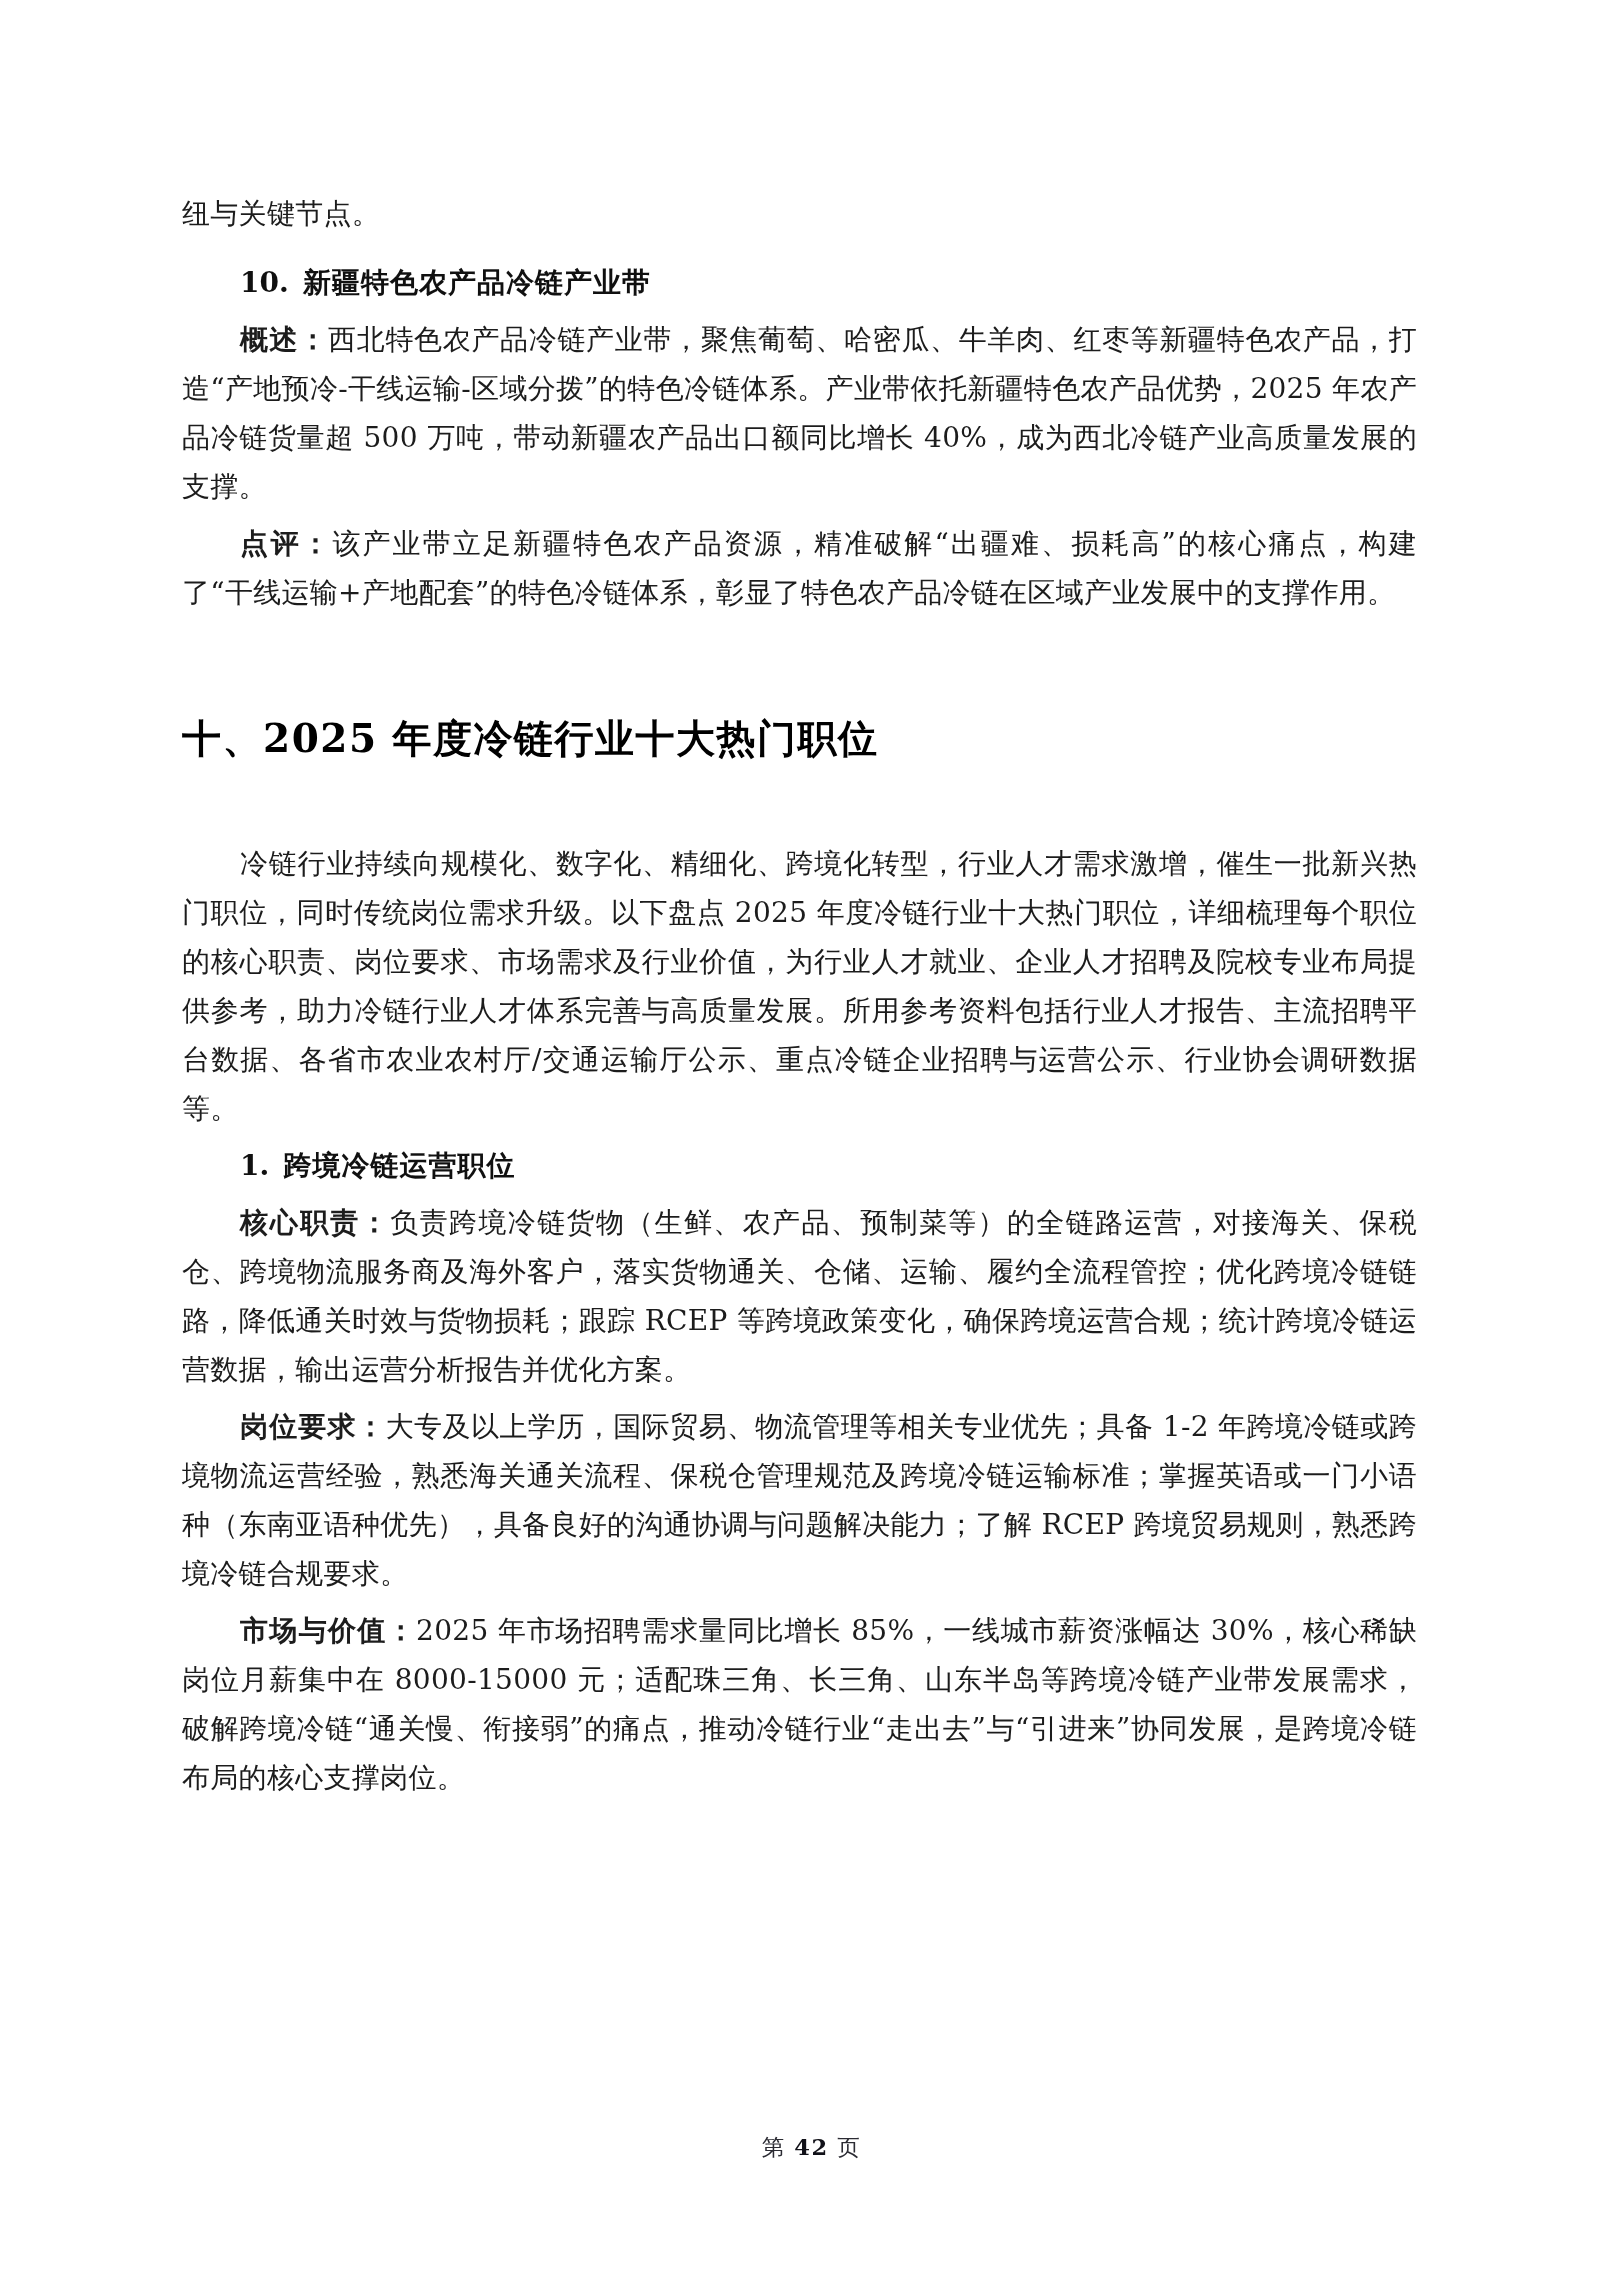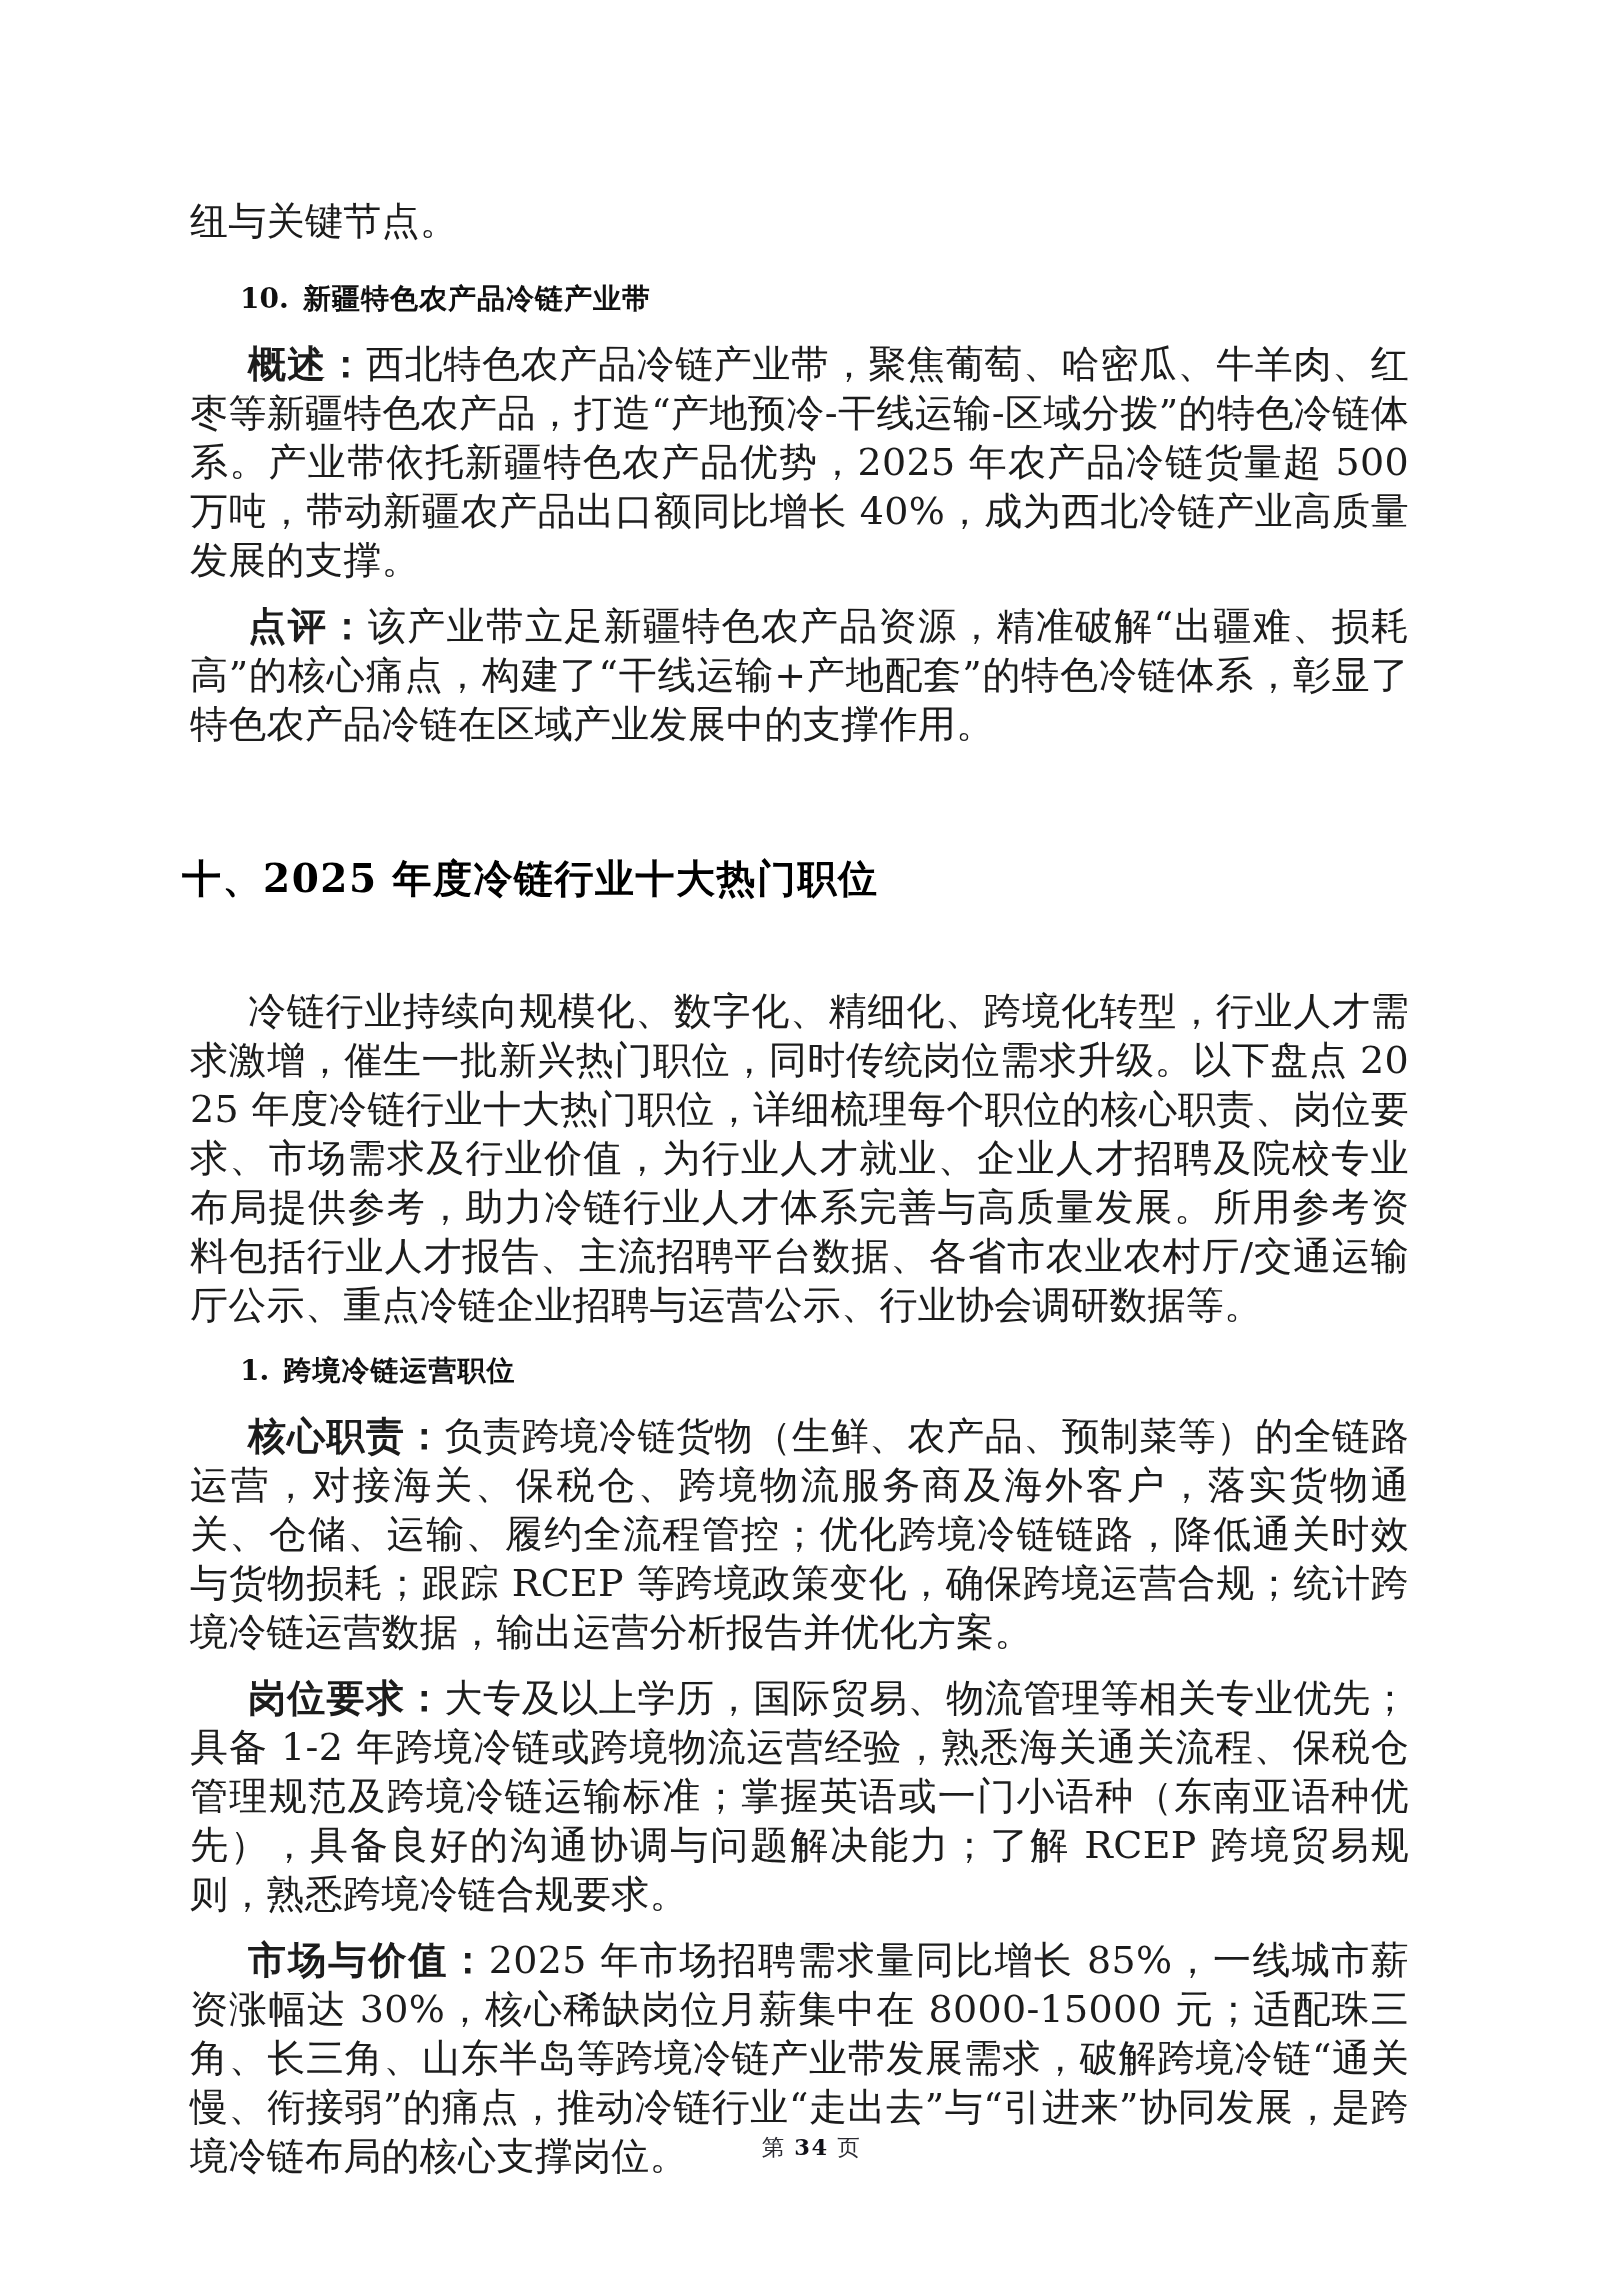--- a/index.html
+++ b/index.html
@@ -18,27 +18,27 @@
   }
   .content {
     position: absolute;
     left: 174px;
     top: 181px;
     width: 1251px;
   }
   
   .para {
     font-family: "DejaVu Serif", "Liberation Serif", serif;
-    font-size: 38px;
+    font-size: 28px;
     line-height: 49px;
     text-align: justify;
     text-align-last: left;
     text-justify: inter-character;
     color: #1c1c1c;
-    margin: 16px;
+    margin: 8px;
     letter-spacing: 0.3px;
     word-break: break-all;
   }
   .para.indent {
     text-indent: 58px;
   }
   .para .lead {
     font-weight: bold;
     letter-spacing: 1px;
   }
@@ -118,18 +118,18 @@
     <p class="para indent"><span class="lead">核心职责：</span><span>负责跨境冷链货物（生鲜、农产品、预制菜等）的全链路运营，对接海关、保税仓、跨境物流服务商及海外客户，落实货物通关、仓储、运输、履约全流程管控；优化跨境冷链链路，降低通关时效与货物损耗；跟踪 RCEP 等跨境政策变化，确保跨境运营合规；统计跨境冷链运营数据，输出运营分析报告并优化方案。</span></p>
 
     <p class="para indent"><span class="lead">岗位要求：</span><span>大专及以上学历，国际贸易、物流管理等相关专业优先；具备 1-2 年跨境冷链或跨境物流运营经验，熟悉海关通关流程、保税仓管理规范及跨境冷链运输标准；掌握英语或一门小语种（东南亚语种优先），具备良好的沟通协调与问题解决能力；了解 RCEP 跨境贸易规则，熟悉跨境冷链合规要求。</span></p>
 
     <p class="para indent"><span class="lead">市场与价值：</span><span>2025 年市场招聘需求量同比增长 85%，一线城市薪资涨幅达 30%，核心稀缺岗位月薪集中在 8000-15000 元；适配珠三角、长三角、山东半岛等跨境冷链产业带发展需求，破解跨境冷链“通关慢、衔接弱”的痛点，推动冷链行业“走出去”与“引进来”协同发展，是跨境冷链布局的核心支撑岗位。</span></p>
 
   </div>
 
   <div class="footer">
     <span>第</span>
-    <span class="pnum">34</span>
+    <span class="pnum">42</span>
     <span>页</span>
   </div>
 
 </div>
 
 
 </body></html>

